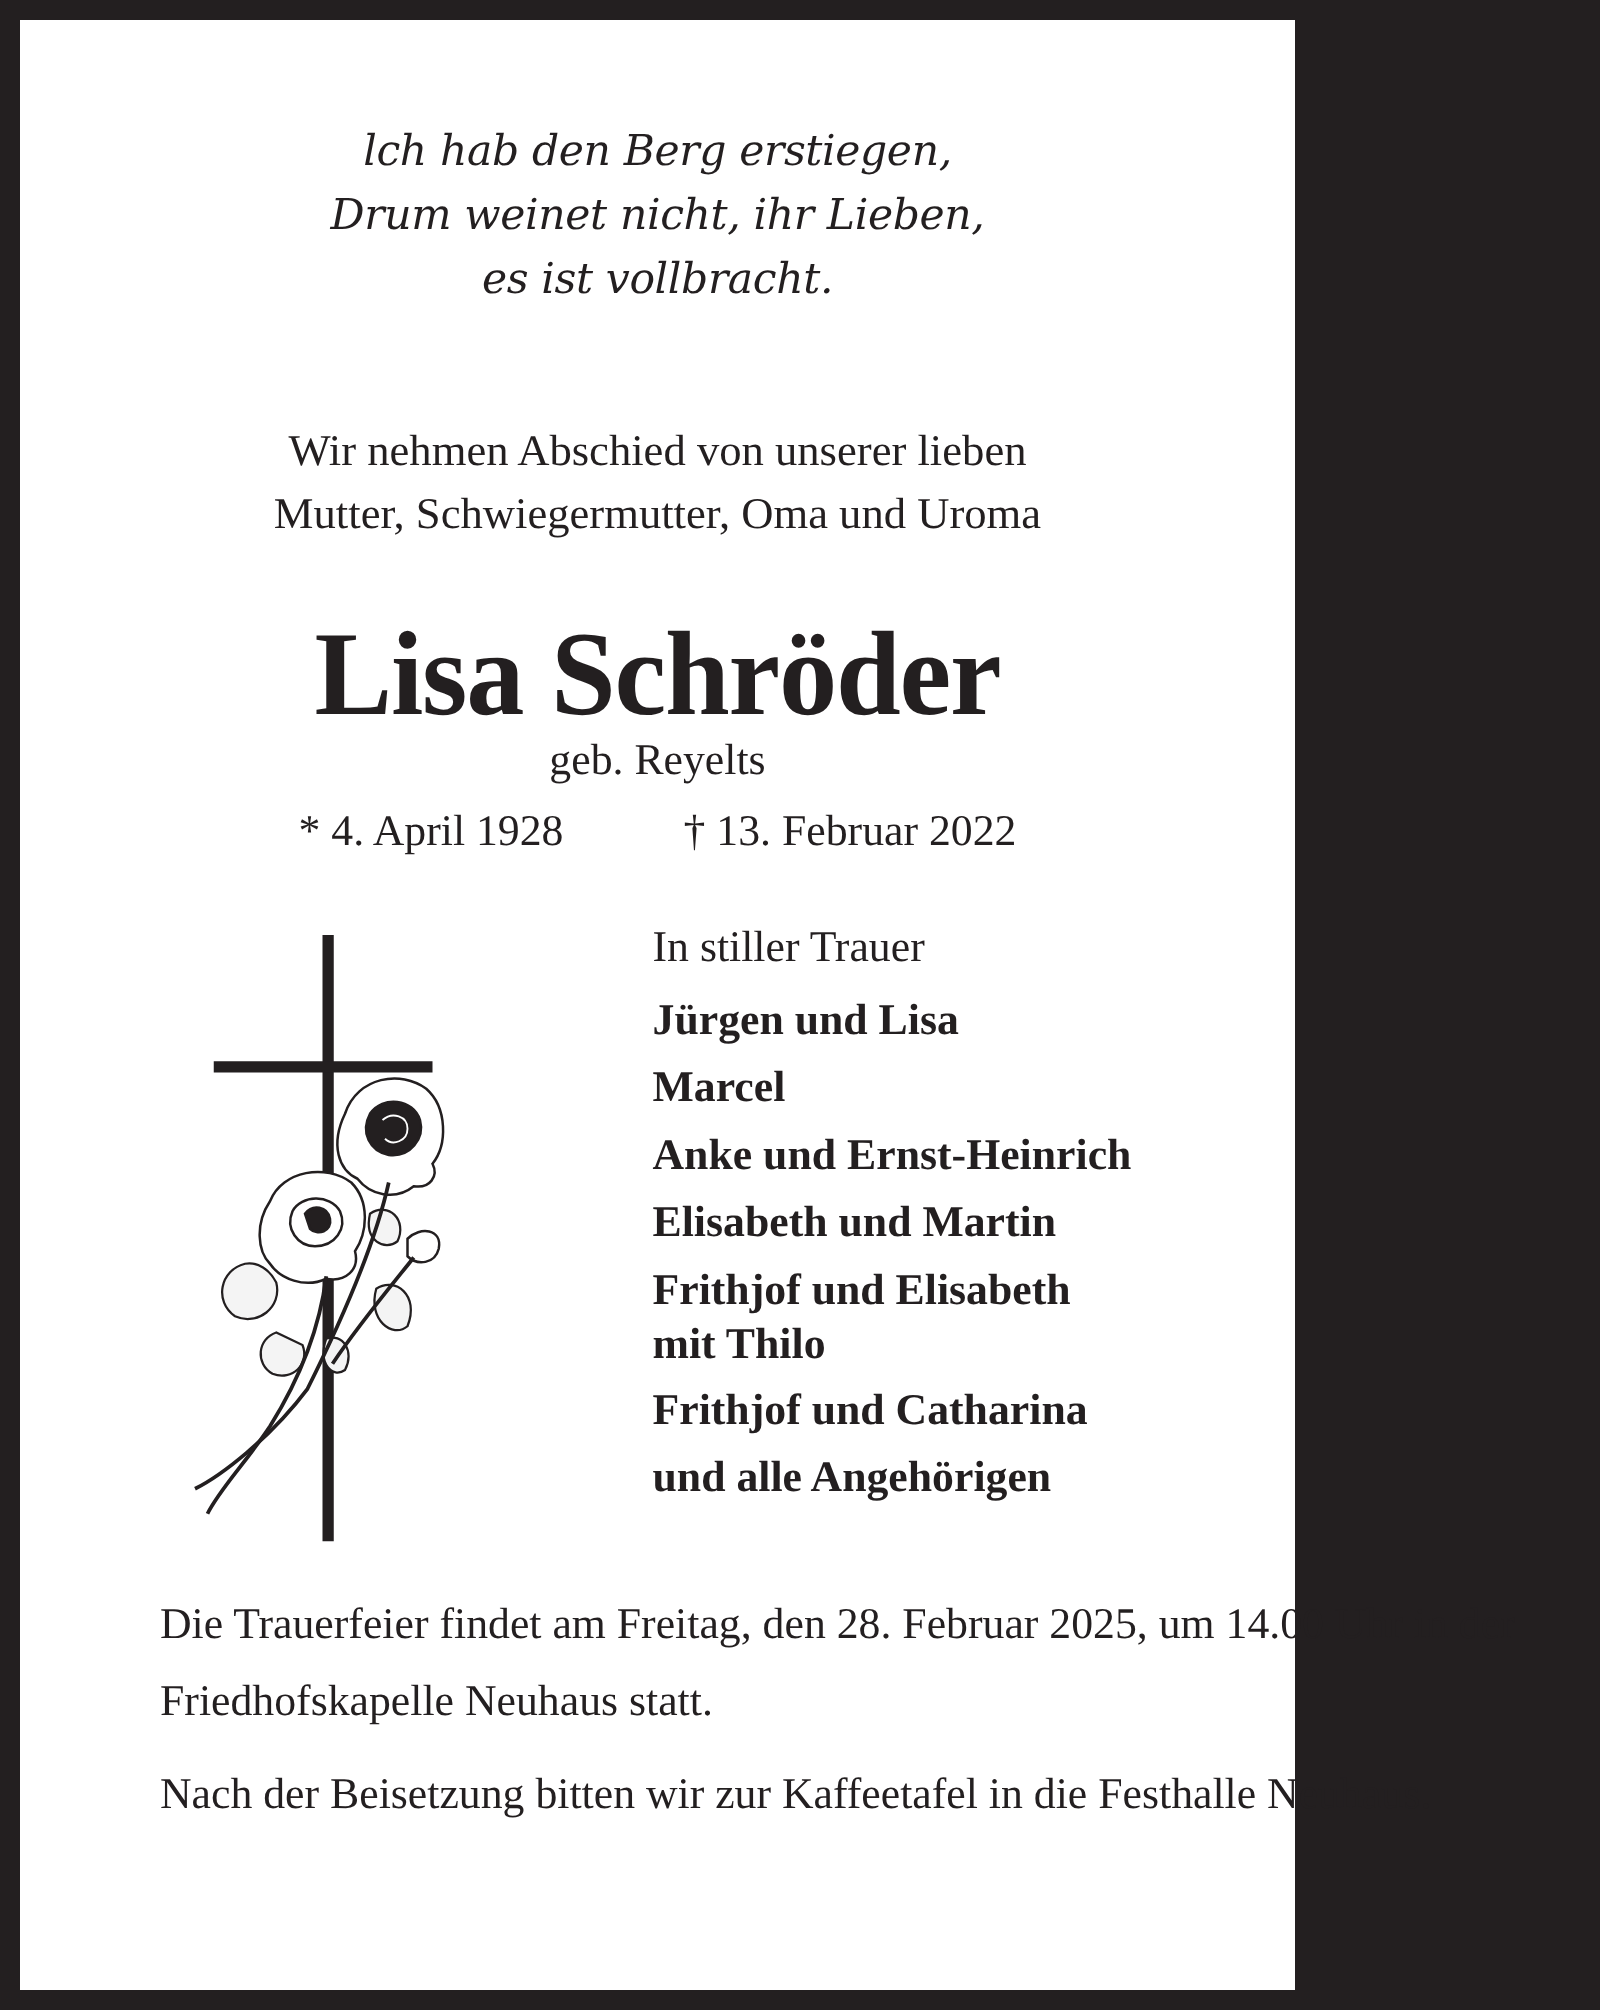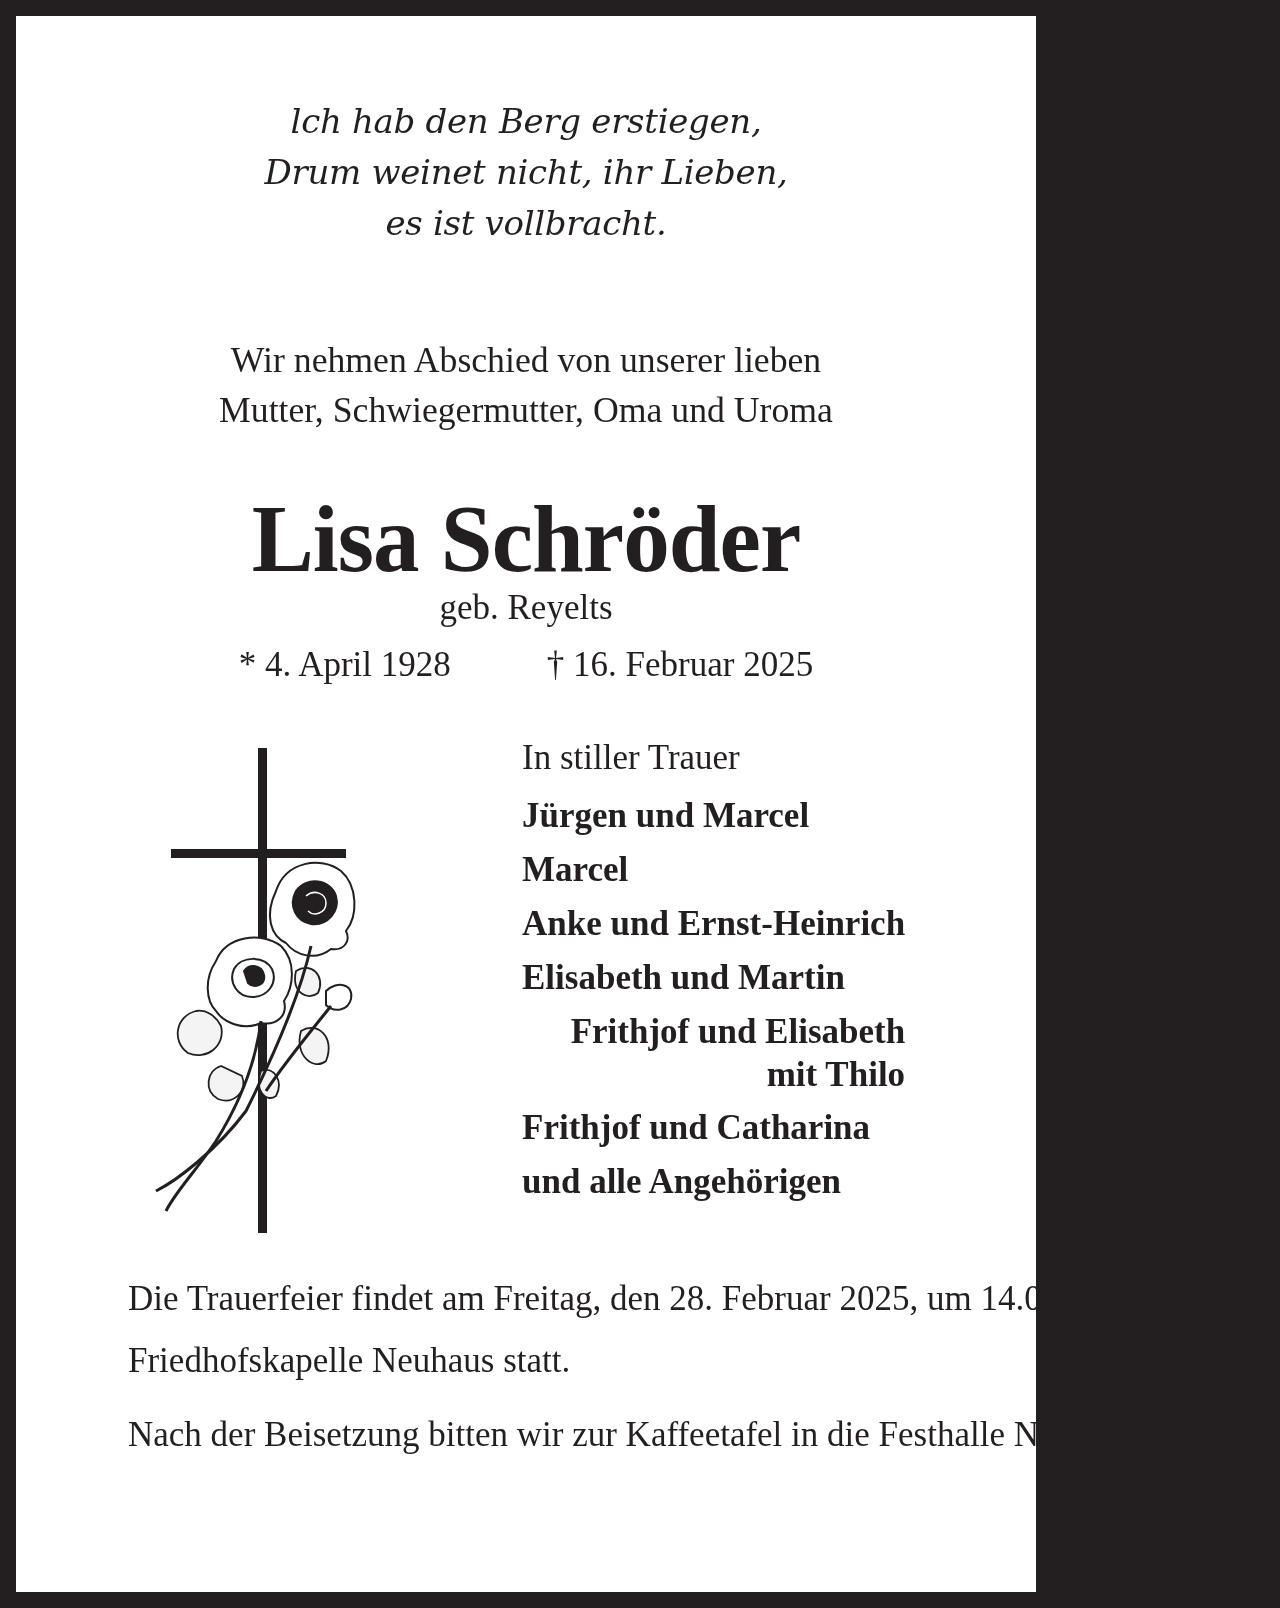--- a/index.html
+++ b/index.html
@@ -72,21 +72,21 @@
     line-height: 44px;
     margin-bottom: 14px;
   }
   .mourners .family {
     font-size: 35px;
     font-weight: bold;
     line-height: 44px;
     margin-bottom: 10px;
     white-space: pre-line;
   }
-  .mourners .family.tight { line-height: 43px; text-align: right; }
+  .mourners .family.tight { line-height: 43px; }
   .service {
     left: 68px; top: 1252px;
     width: 1140px;
     font-family: "Liberation Serif", serif;
     font-size: 35px;
     line-height: 62px;
     margin-left: 44px;
   }
   .service p { margin: 0 0 12px 0; }
 </style>
@@ -104,21 +104,21 @@
   <div class="abs center intro">
     <div>Wir nehmen Abschied von unserer lieben</div>
     <div>Mutter, Schwiegermutter, Oma und Uroma</div>
   </div>
 
   <div class="abs center name">Lisa Schröder</div>
 
   <div class="abs center maiden">geb. Reyelts</div>
 
   <div class="abs center dates">
-    <span>* 4. April 1928</span><span class="gap"></span><span>† 16. Februar 2025</span>
+    <span>* 4. April 1928</span><span class="gap"></span><span>† 13. Februar 2022</span>
   </div>
 
   <div class="abs emblem">
     <svg width="240" height="505" viewBox="0 0 240 505">
 
       <rect x="122" y="17" width="9" height="485" fill="#231f20"></rect>
       <rect x="35" y="118" width="175" height="9" fill="#231f20"></rect>
 
       <g fill="#fff" stroke="#231f20" stroke-width="2">
         <path d="M140 160 C150 130 185 125 205 140 C222 155 222 185 210 200 C215 210 208 220 195 218 C180 230 160 225 150 212 C135 205 128 185 140 160 Z"></path>
@@ -145,21 +145,21 @@
       <g stroke="#231f20" stroke-width="3" fill="none">
         <path d="M175 215 C165 260 140 320 110 380 C80 420 40 450 20 460"></path>
         <path d="M125 290 C120 330 105 370 80 410 C60 440 40 460 30 480"></path>
         <path d="M195 275 C175 300 150 330 130 360"></path>
       </g>
     </svg>
   </div>
 
   <div class="abs mourners">
     <div class="lead">In stiller Trauer</div>
-    <div class="family">Jürgen und Marcel</div>
+    <div class="family">Jürgen und Lisa</div>
     <div class="family">Marcel</div>
     <div class="family">Anke und Ernst-Heinrich</div>
     <div class="family">Elisabeth und Martin</div>
     <div class="family tight">Frithjof und Elisabeth
 mit Thilo</div>
     <div class="family">Frithjof und Catharina</div>
     <div class="family">und alle Angehörigen</div>
   </div>
 
   <div class="abs service">

